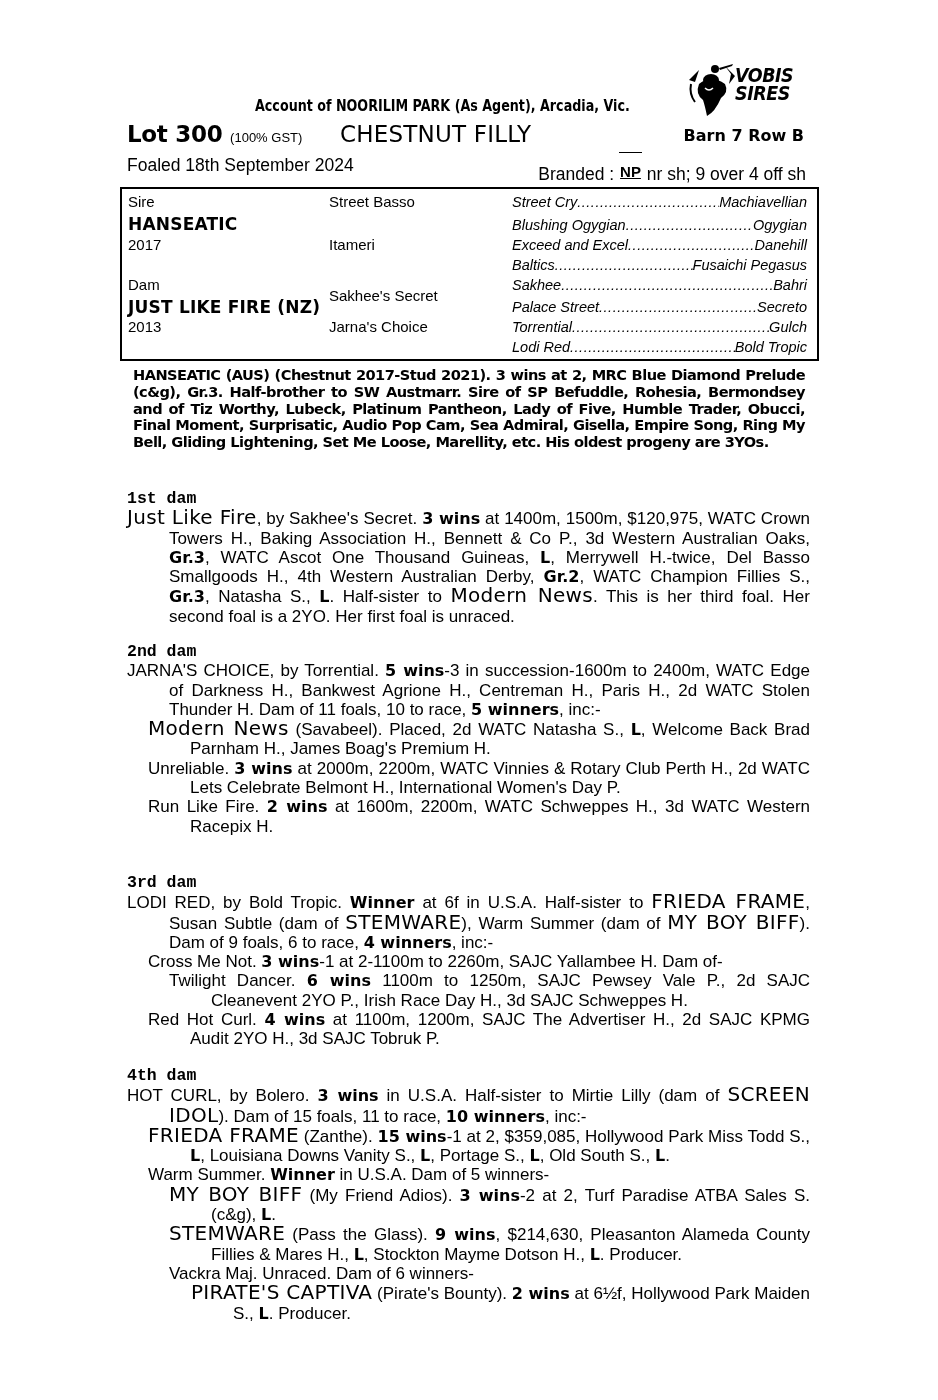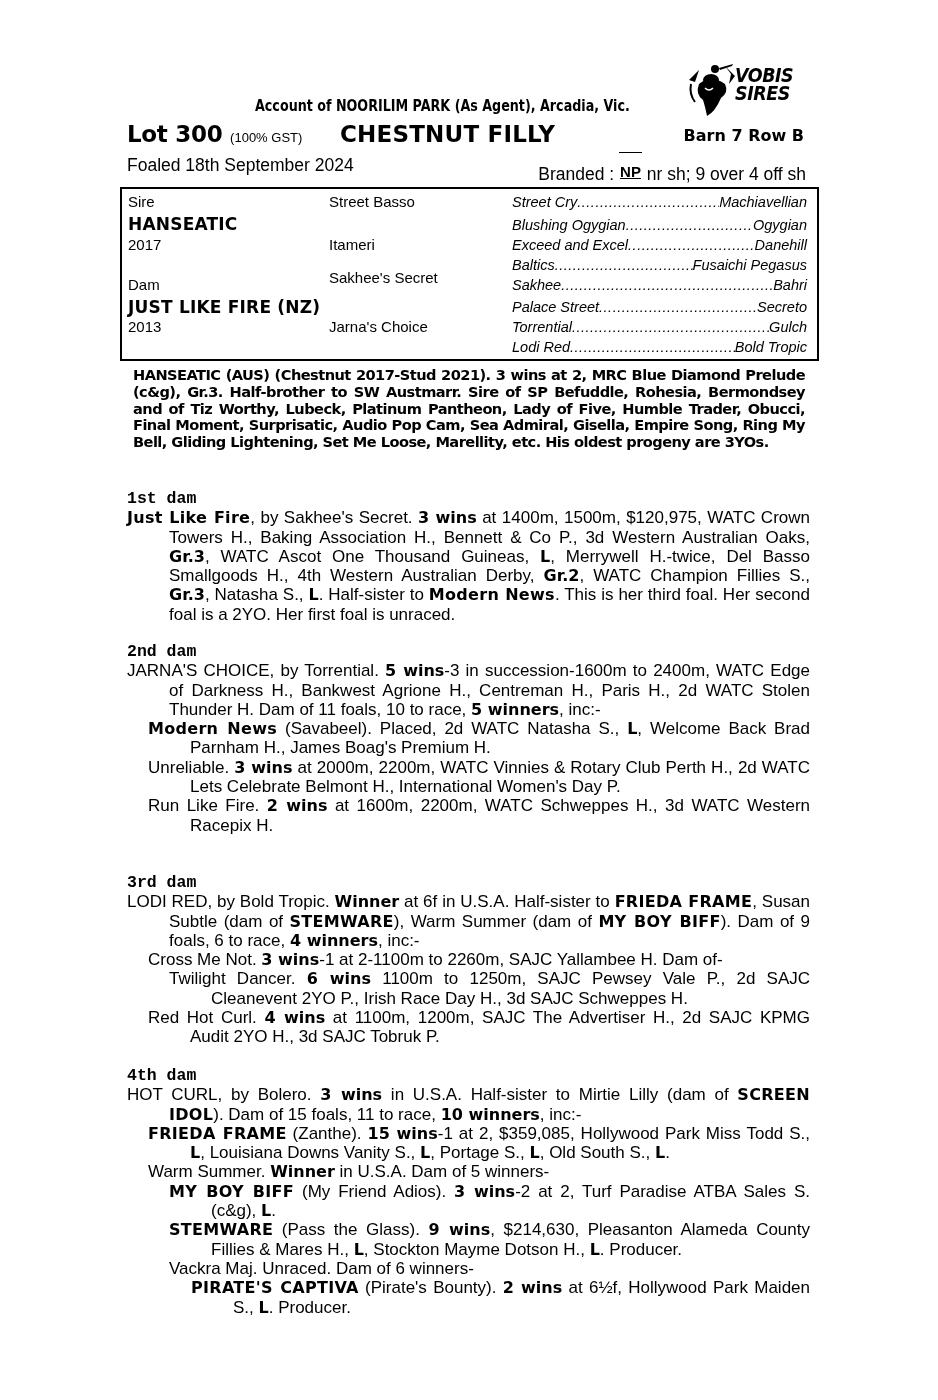--- a/index.html
+++ b/index.html
@@ -7,21 +7,21 @@
 
   
   .logo { position: absolute; left: 685px; top: 62px; width: 135px; height: 55px; }
   .logo-text { position: absolute; left: 50px; top: 4px; font-family: "DejaVu Sans", sans-serif; font-weight: bold; font-style: italic; font-size: 19px; line-height: 18px; letter-spacing: -0.5px; transform: scaleX(0.92); transform-origin: left top; }
 
   .account { position: absolute; left: 255px; top: 97px; font-family: "DejaVu Sans", sans-serif; font-weight: bold; font-size: 15.5px; transform: scaleX(0.82); transform-origin: left top; white-space: nowrap; }
 
   .lot-line { position: absolute; left: 127px; top: 121px; width: 683px; height: 30px; white-space: nowrap; }
   .lot { position: absolute; left: 0; top: 0; font-family: "DejaVu Sans", sans-serif; font-weight: bold; font-size: 23px; letter-spacing: -0.3px; }
   .gst { font-family: "Liberation Sans", sans-serif; font-weight: normal; font-size: 13px; letter-spacing: 0; }
-  .sex { position: absolute; left: 213px; top: 0; font-family: "DejaVu Sans", sans-serif; font-weight: bold; font-size: 23px; letter-spacing: 0.2px; }
+  .sex { position: absolute; left: 213px; top: 0; font-family: "DejaVu Sans", sans-serif; font-weight: normal; font-size: 23px; letter-spacing: 0.2px; }
   .barn { position: absolute; right: 6px; top: 5px; font-family: "DejaVu Sans", sans-serif; font-weight: bold; font-size: 16px; }
 
   .foaled-line { position: absolute; left: 127px; top: 155px; width: 683px; height: 22px; font-size: 17.5px; white-space: nowrap; }
   .foaled { position: absolute; left: 0; top: 0; }
   .branded { position: absolute; right: 4px; top: 0; }
   .np { display: inline-block; font-weight: bold; font-size: 15px; text-decoration: underline; border-top: 1.5px solid #000; line-height: 14px; padding: 12px 1px; position: relative; top: -3px; }
 
   
   .ped { position: absolute; left: 120px; top: 187px; width: 695px; height: 170px; border: 2px solid #000; box-sizing: content-box; }
   .ped .cell { position: absolute; white-space: nowrap; font-size: 15px; }
@@ -37,21 +37,21 @@
 
   
   .sec { position: absolute; left: 127px; width: 683px; font-size: 17px; line-height: 19.3px; }
   .sec h3 { margin: 0; font-family: Liberation Mono, monospace; font-weight: bold; font-size: 16.5px; line-height: 19.3px; }
   .para { text-align: justify; text-align-last: left; margin: 0; }
   .ind0 { padding-left: 42px; text-indent: -42px; }
   .ind1 { padding-left: 63px; text-indent: -42px; }
   .ind2 { padding-left: 84px; text-indent: -42px; }
   .ind3 { padding-left: 106px; text-indent: -42px; }
   .b { font-family: "DejaVu Sans", sans-serif; font-weight: bold; font-size: 16px; }
-  .nm { font-family: "DejaVu Sans", sans-serif; font-weight: bold; font-size: 16px; letter-spacing: 0.3px; }
+  .nm { font-family: "DejaVu Sans", sans-serif; font-weight: normal; font-size: 20px; letter-spacing: 0.3px; }
 </style>
 </head>
 <body>
 
 <div class="logo">
   <svg width="52" height="55" viewBox="0 0 52 55" style="position:absolute;left:0;top:0">
     <path d="M4 18 L14 8 L10 20 Z" fill="#000"></path>
     <path d="M40 4 L50 14 L44 22 L46 12 Z" fill="#000"></path>
     <ellipse cx="26" cy="18" rx="8" ry="6" fill="#000"></ellipse>
     <circle cx="30" cy="7" r="4" fill="#000"></circle>
@@ -89,21 +89,21 @@
 <div class="ped">
   <div class="cell" style="left:6px;top:4px">Sire</div>
   <div class="cell big" style="left:6px;top:25px">HANSEATIC</div>
   <div class="cell" style="left:6px;top:47px">2017</div>
   <div class="cell" style="left:6px;top:87px">Dam</div>
   <div class="cell big" style="left:6px;top:108px">JUST LIKE FIRE (NZ)</div>
   <div class="cell" style="left:6px;top:129px">2013</div>
 
   <div class="cell" style="left:207px;top:4px">Street Basso</div>
   <div class="cell" style="left:207px;top:47px">Itameri</div>
-  <div class="cell" style="left:207px;top:80px">Sakhee's Secret</div>
+  <div class="cell" style="left:207px;top:98px">Sakhee's Secret</div>
   <div class="cell" style="left:207px;top:129px">Jarna's Choice</div>
 
   <div class="g3" style="top:5px">
       <span class="l">Street Cry</span>
       <span class="dots"></span>
       <span class="r">Machiavellian</span>
     </div>
   <div class="g3" style="top:28px">
       <span class="l">Blushing Ogygian</span>
       <span class="dots"></span>

